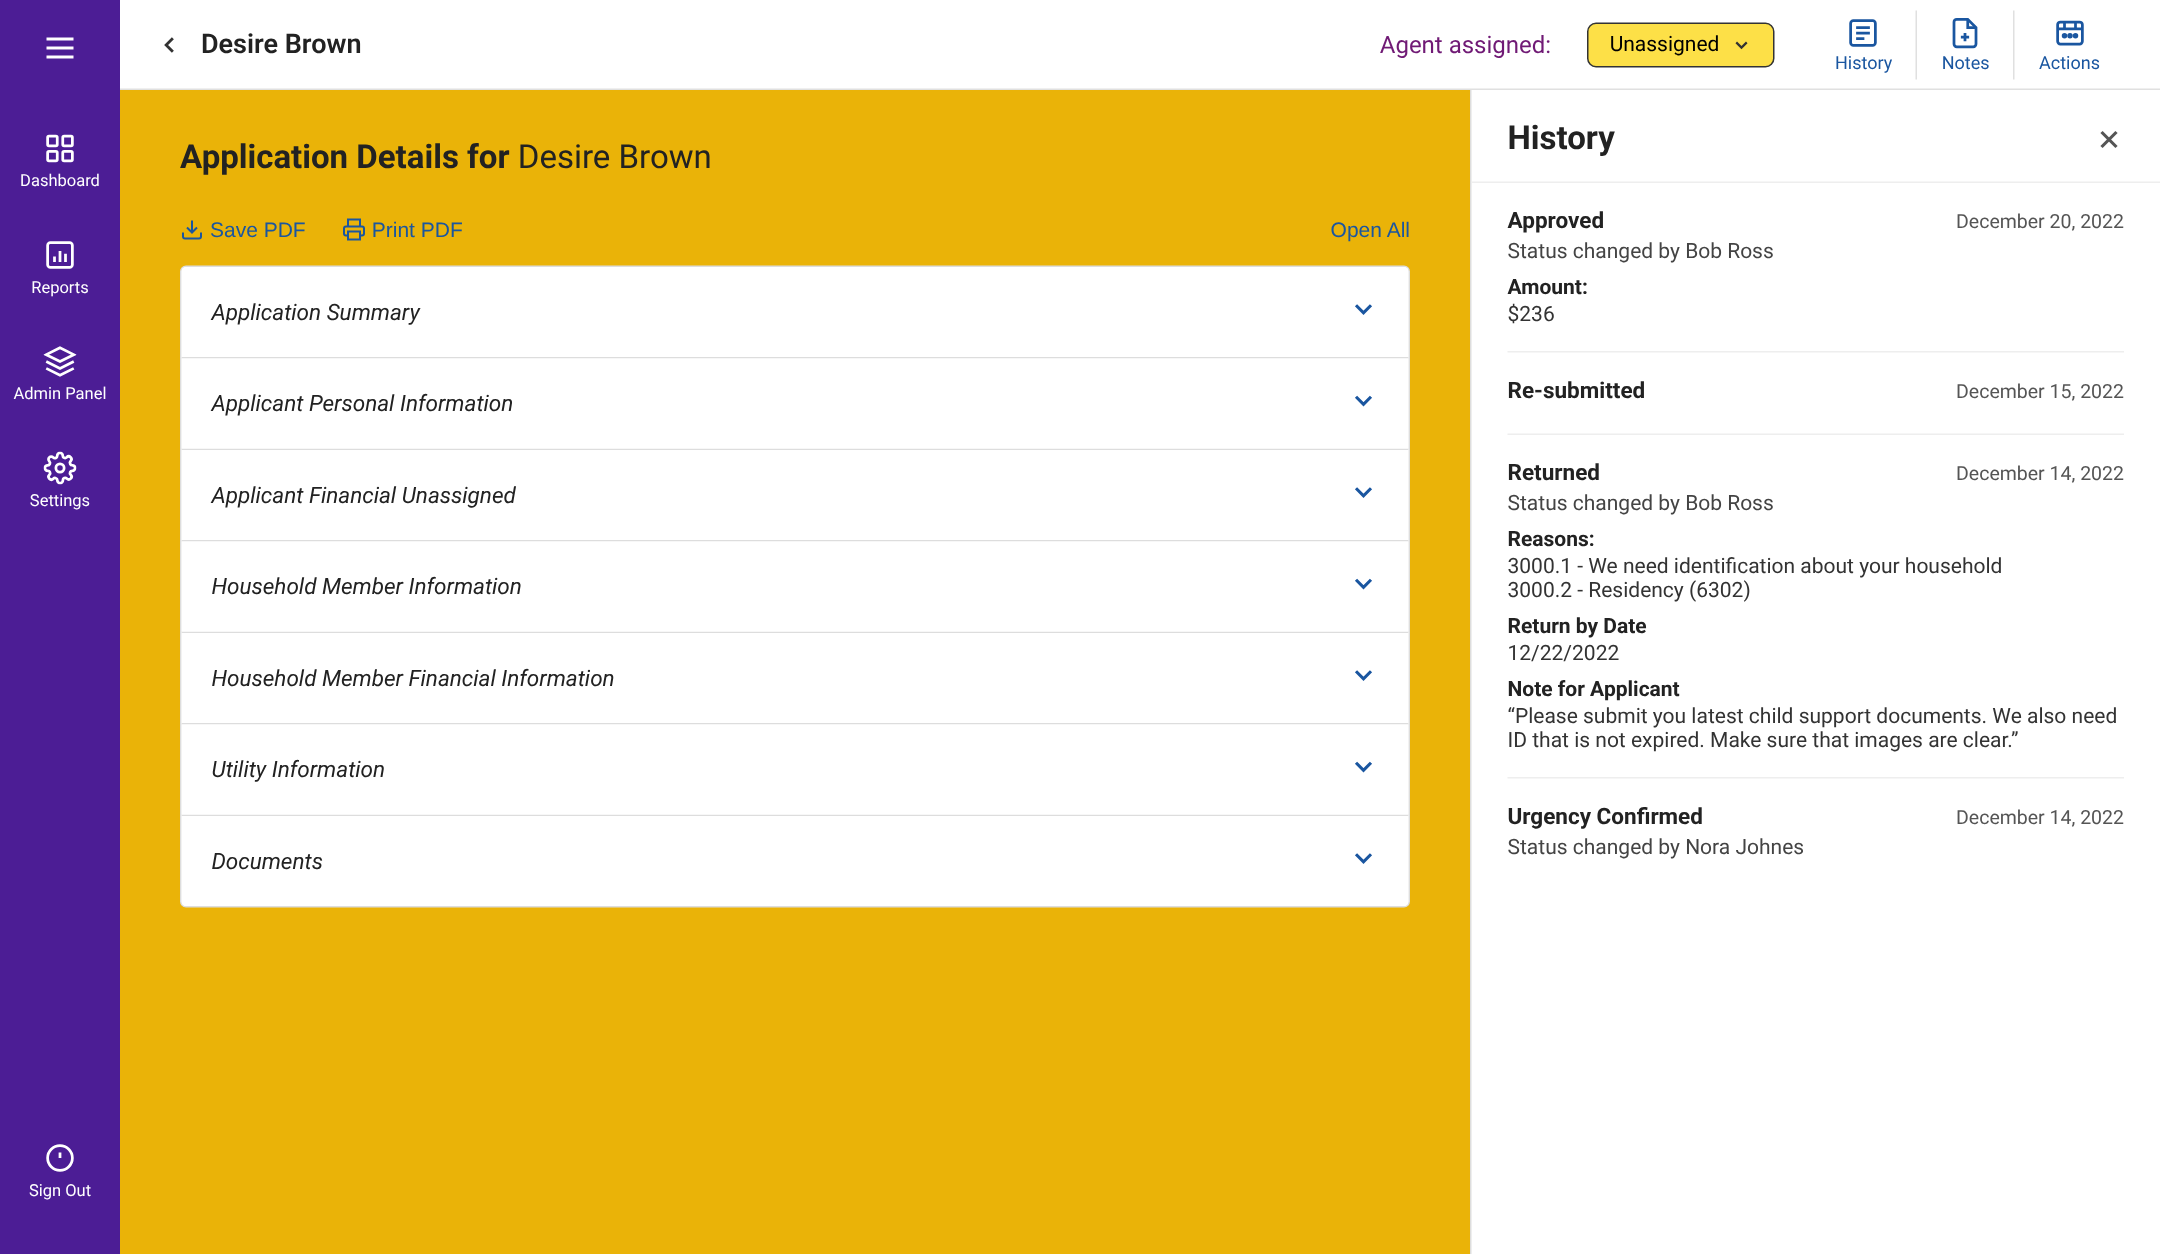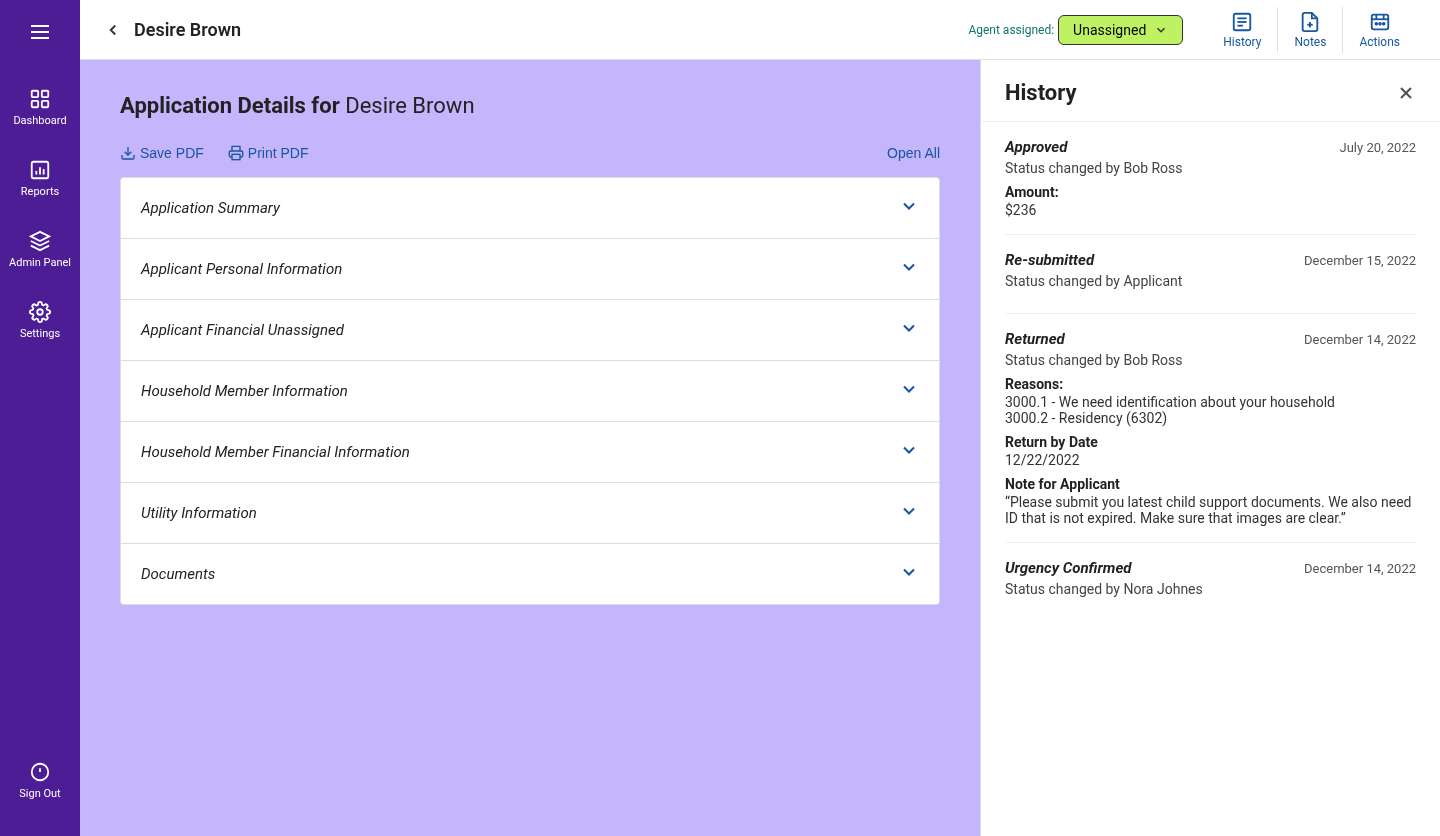--- a/index.html
+++ b/index.html
@@ -67,35 +67,35 @@
     }
     .topbar-back svg { margin-right: 8px; }
     .topbar-title {
       font-size: 18px;
       font-weight: 600;
       color: #222;
       margin-left: 4px;
     }
     .topbar-spacer { flex: 1; }
     .agent-assigned-label {
-      font-size: 12px;
-      color: #0f766e;
-      margin-right: 4px;
+      font-size: 16px;
+      color: #701a75;
+      margin-right: 24px;
     }
     .agent-dropdown {
       border: 1.5px solid #333;
       border-radius: 6px;
       padding: 6px 14px;
       font-size: 14px;
       display: flex;
       align-items: center;
       cursor: pointer;
       gap: 8px;
       margin-right: 24px;
-      background: #bef264;
+      background: #fde047;
     }
     .topbar-actions {
       display: flex;
       gap: 0;
     }
     .topbar-action-btn {
       display: flex;
       flex-direction: column;
       align-items: center;
       font-size: 12px;
@@ -112,21 +112,21 @@
       display: flex;
       flex: 1;
       overflow: hidden;
     }
 
     
     .left-panel {
       flex: 1;
       padding: 32px 40px;
       overflow-y: auto;
-      background: #c4b5fd;
+      background: #eab308;
     }
     .page-title {
       font-size: 22px;
       font-weight: 400;
       color: #222;
       margin-bottom: 24px;
       line-height: 1.3;
     }
     .page-title strong { font-weight: 700; }
     .pdf-actions {
@@ -228,21 +228,20 @@
     .history-entry-header {
       display: flex;
       justify-content: space-between;
       align-items: baseline;
       margin-bottom: 4px;
     }
     .history-status {
       font-size: 15px;
       font-weight: 700;
       color: #222;
-      font-style: italic;
     }
     .history-date {
       font-size: 13px;
       color: #555;
     }
     .history-changed-by {
       font-size: 14px;
       color: #444;
       margin-bottom: 8px;
     }
@@ -476,34 +475,33 @@
           <svg width="20" height="20" viewBox="0 0 24 24" fill="none" stroke="#555" stroke-width="2.5">
             <line x1="18" y1="6" x2="6" y2="18"></line>
             <line x1="6" y1="6" x2="18" y2="18"></line>
           </svg>
         </button>
       </div>
       <div class="history-body" id="history-entries">
       <div class="history-entry">
       <div class="history-entry-header">
         <span class="history-status">Approved</span>
-        <span class="history-date">July 20, 2022</span>
+        <span class="history-date">December 20, 2022</span>
       </div>
       <div class="history-changed-by">Status changed by Bob Ross</div>
 
         <div class="history-field-label">Amount:</div>
         <div class="history-field-value">$236</div>
 
     </div>
           <div class="history-entry">
       <div class="history-entry-header">
         <span class="history-status">Re-submitted</span>
         <span class="history-date">December 15, 2022</span>
       </div>
-      <div class="history-changed-by">Status changed by Applicant</div>
 
     </div>
           <div class="history-entry">
       <div class="history-entry-header">
         <span class="history-status">Returned</span>
         <span class="history-date">December 14, 2022</span>
       </div>
       <div class="history-changed-by">Status changed by Bob Ross</div>
 
         <div class="history-field-label">Reasons:</div>

